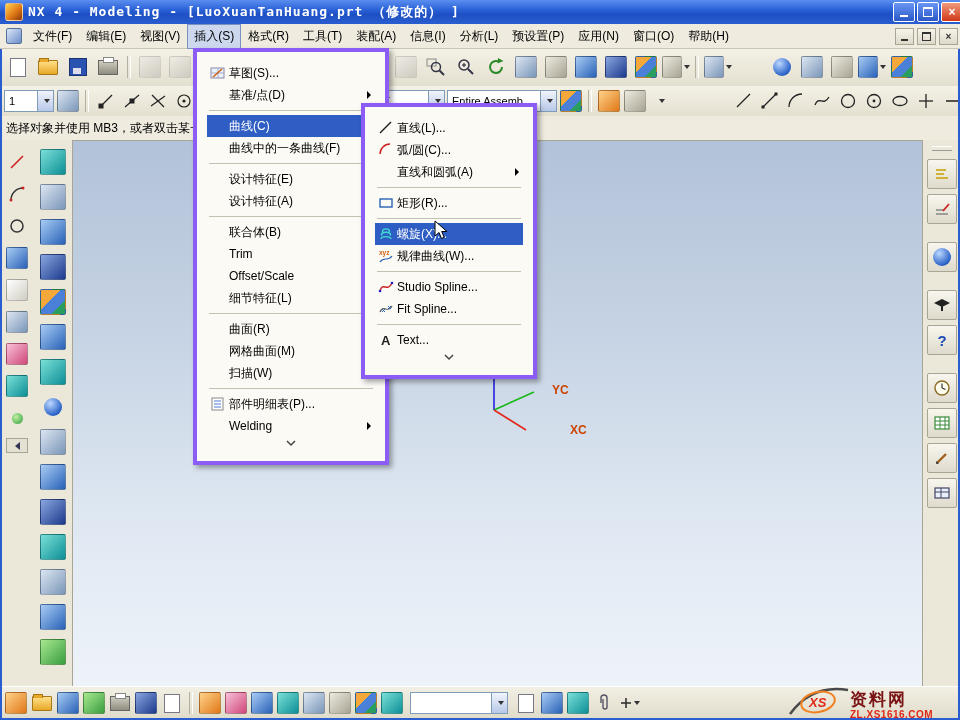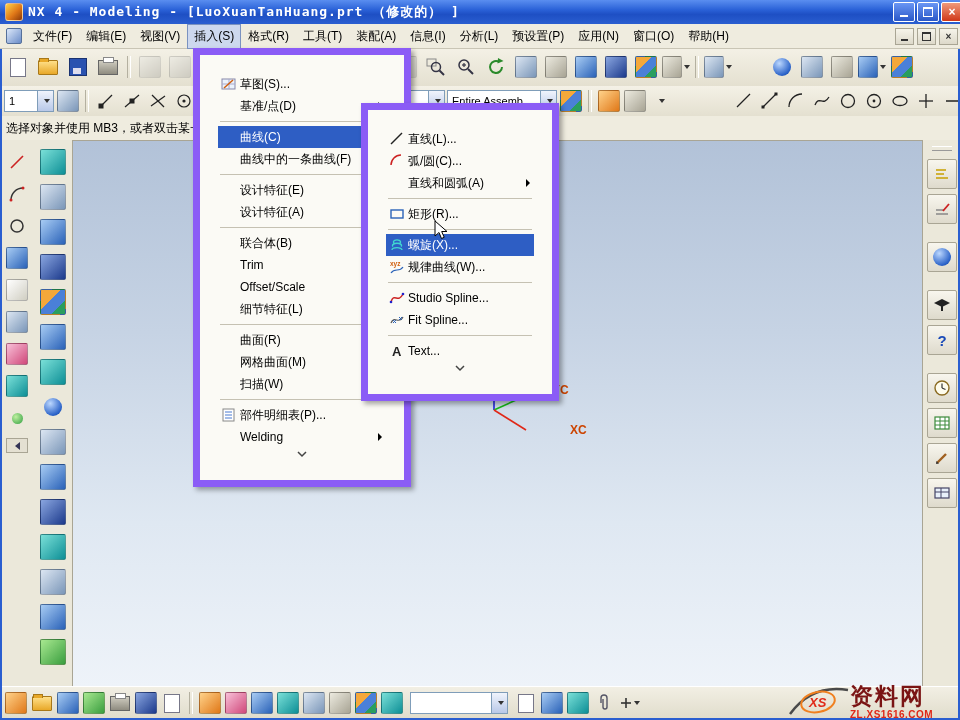--- a/index.html
+++ b/index.html
@@ -92,39 +92,39 @@
   .collapse{width:20px;height:13px;border:1px solid #a9a594;background:#e4e0d2;display:flex;align-items:center;justify-content:center;}
   .tri-left{width:0;height:0;border-top:4px solid transparent;border-bottom:4px solid transparent;border-right:5px solid #335;}
   .dotg{width:11px;height:11px;border-radius:50%;background:radial-gradient(circle at 35% 35%,#bff0a0,#2f9e3f);}
   .sphere{width:18px;height:18px;border-radius:50%;background:radial-gradient(circle at 35% 30%,#bcd8ff,#2a62c8 70%,#123a80);}
 
   
   .bottombar{position:absolute;left:0;top:686px;width:960px;height:32px;background:linear-gradient(180deg,#F2EFE4,#E0DCCB);
     border-top:1px solid #fff;display:flex;align-items:center;padding-left:4px;gap:2px;z-index:10;}
 
   
-  .menu{position:absolute;background:#FBFAF5;border:7px solid #8b5cf6;box-shadow:3px 3px 5px rgba(0,0,0,.35);padding:18px;z-index:50;}
+  .menu{position:absolute;background:#FBFAF5;border:4px solid #8b5cf6;box-shadow:3px 3px 5px rgba(0,0,0,.35);padding:10px;z-index:50;}
   .insert-menu{left:193px;top:48px;width:168px;}
   .curve-submenu{left:361px;top:103px;width:148px;z-index:60;}
   .mi{height:22px;display:flex;align-items:center;cursor:default;}
   .mi .ico{flex:0 0 22px;display:flex;align-items:center;justify-content:center;}
   .mi .lbl{flex:1;white-space:nowrap;font-size:12px;}
   .mi .arr{flex:0 0 12px;display:flex;justify-content:center;}
   .arr-t{width:0;height:0;border-top:4px solid transparent;border-bottom:4px solid transparent;border-left:4px solid #000;}
   .mi.hl{background:#2E5EC4;color:#fff;}
   .mi.hl .arr-t{border-left-color:#fff;}
   .msep{height:1px;background:#c5c1b2;margin:4px 2px;}
   .mchev{height:14px;display:flex;align-items:center;justify-content:center;}
 
   .cursor{position:absolute;left:434px;top:220px;z-index:100;}
 
   
   .watermark{position:absolute;left:786px;top:680px;width:174px;height:40px;display:flex;align-items:flex-end;z-index:70;}
   .wm-text{display:flex;flex-direction:column;line-height:1;}
-  .wm-name{font-size:23px;font-weight:bold;color:#7a1414;letter-spacing:2px;}
+  .wm-name{font-size:17px;font-weight:bold;color:#7a1414;letter-spacing:2px;}
   .wm-url{font-size:10px;color:#e02818;font-weight:bold;letter-spacing:.5px;margin-top:2px;}
 </style>
 </head>
 <body>
 
 <div class="app">
 
   <div class="frame fl"></div>
   <div class="frame fr"></div>
   <div class="frame fb"></div>

